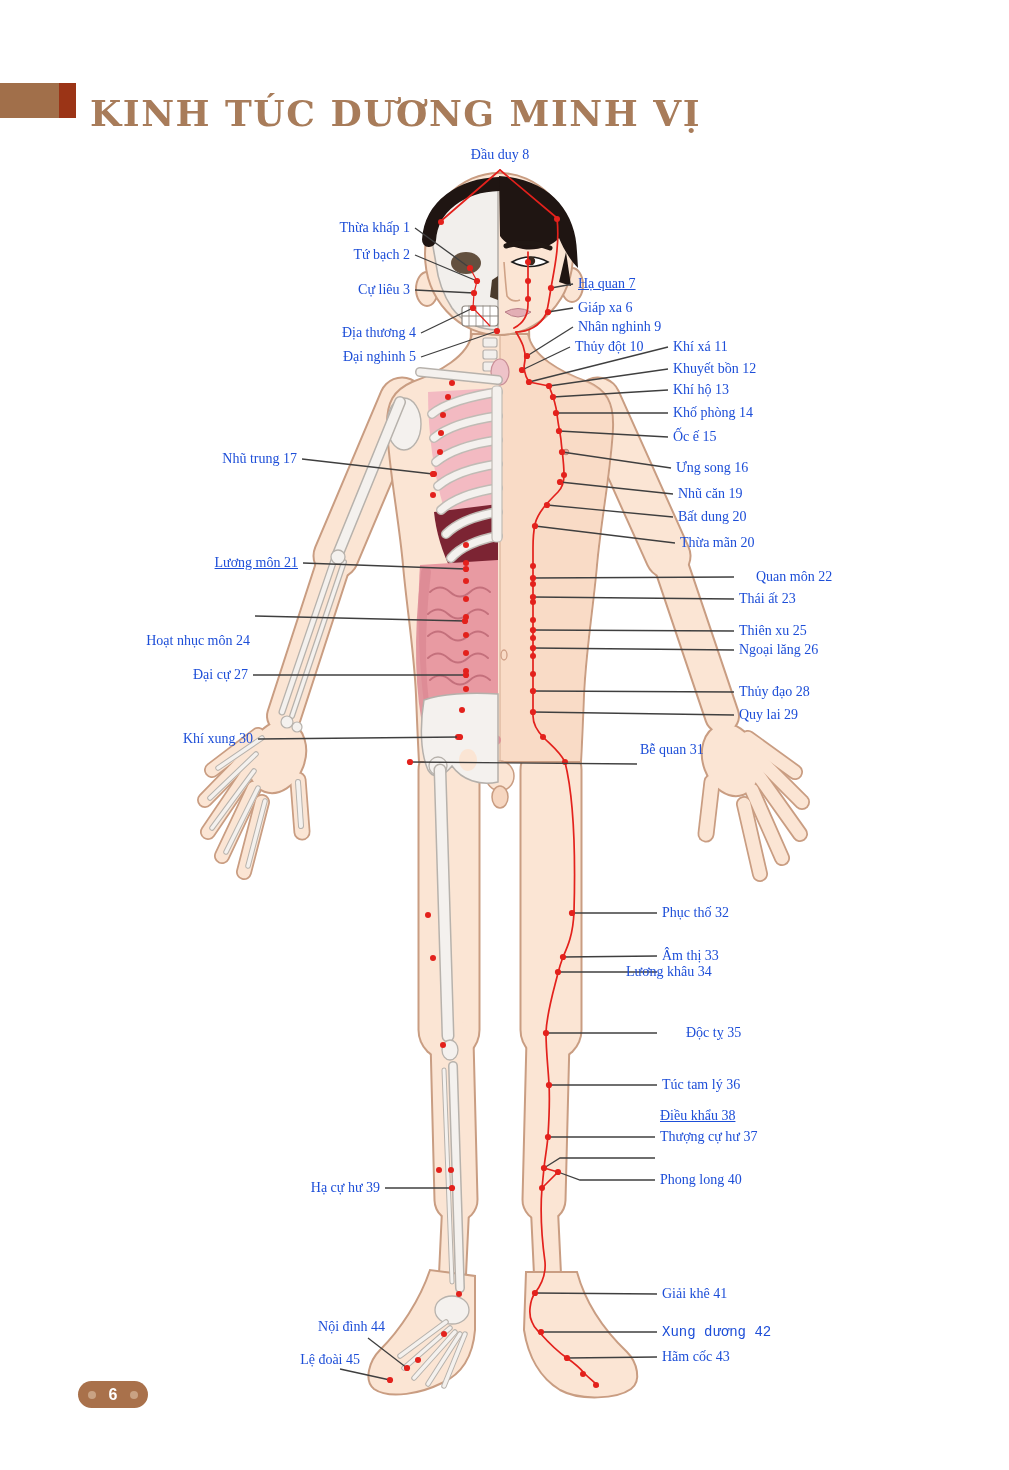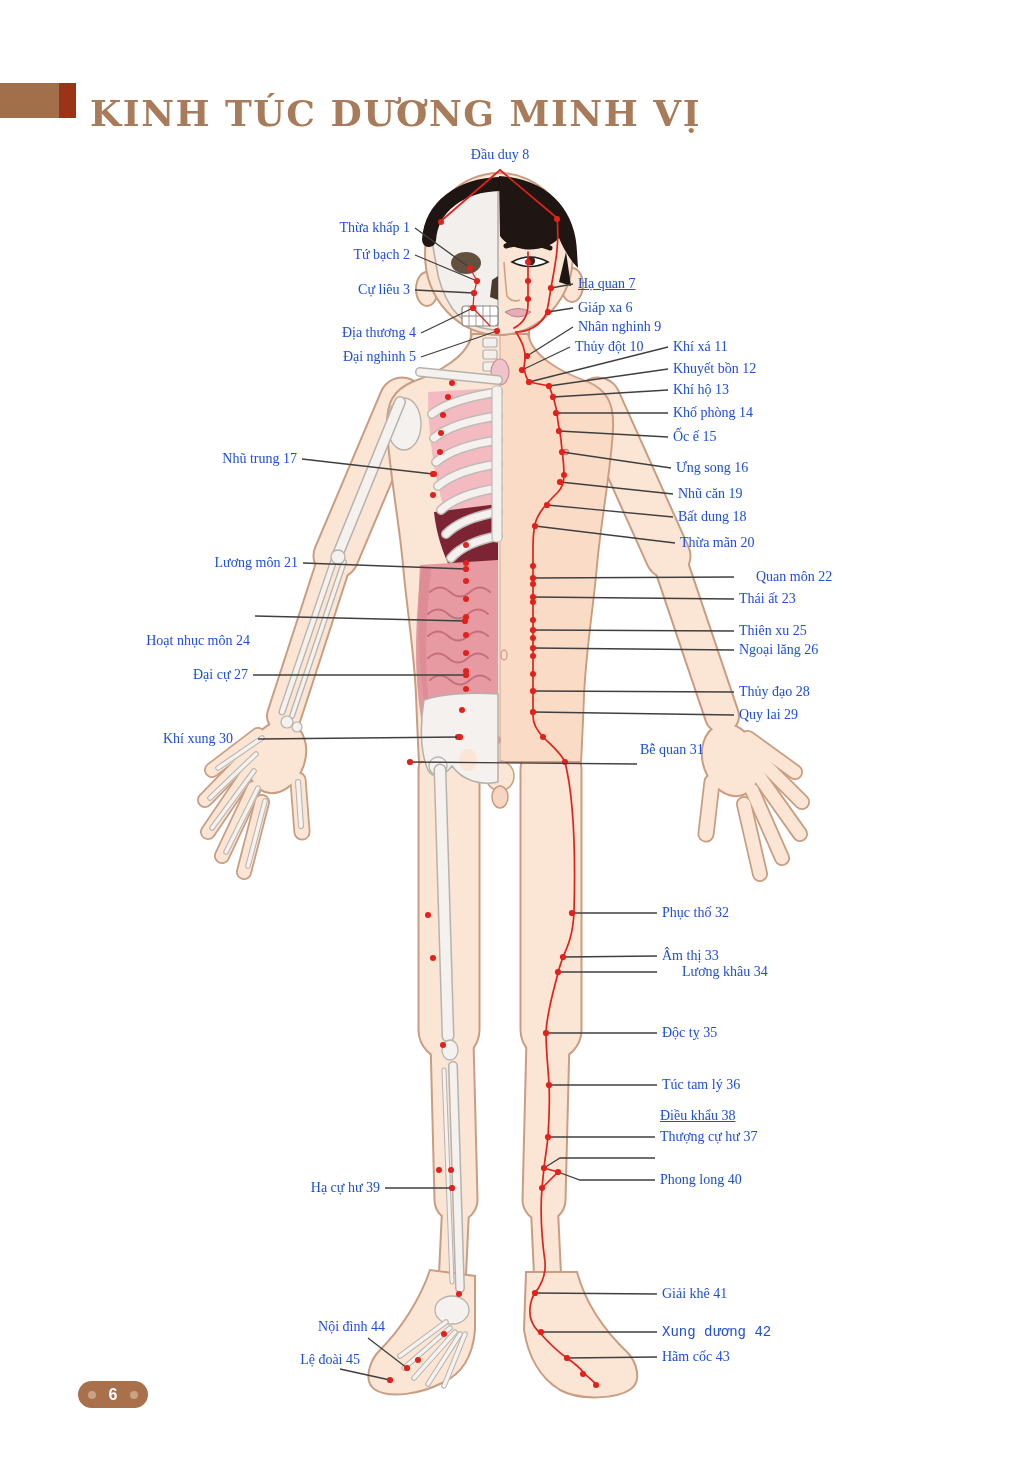--- a/index.html
+++ b/index.html
@@ -406,37 +406,37 @@
       <div class="pt-label" style="top: 327px; left: 578px;">Nhân nghinh 9</div>
       <div class="pt-label" style="top: 347px; left: 575px;">Thủy đột 10</div>
       <div class="pt-label" style="top: 347px; left: 673px;">Khí xá 11</div>
       <div class="pt-label" style="top: 369px; left: 673px;">Khuyết bồn 12</div>
       <div class="pt-label" style="top: 390px; left: 673px;">Khí hộ 13</div>
       <div class="pt-label" style="top: 413px; left: 673px;">Khố phòng 14</div>
       <div class="pt-label" style="top: 437px; left: 673px;">Ốc ế 15</div>
       <div class="pt-label" style="top: 468px; left: 676px;">Ưng song 16</div>
       <div class="pt-label left" style="top: 459px; right: 712px;">Nhũ trung 17</div>
       <div class="pt-label" style="top: 494px; left: 678px;">Nhũ căn 19</div>
-      <div class="pt-label" style="top: 517px; left: 678px;">Bất dung 18</div>
+      <div class="pt-label" style="top: 517px; left: 678px;">Bất dung 20</div>
       <div class="pt-label" style="top: 543px; left: 680px;">Thừa mãn 20</div>
-      <div class="pt-label left" style="top: 563px; right: 711px;">Lương môn 21</div>
+      <div class="pt-label left" style="top: 563px; right: 711px; text-decoration: underline;">Lương môn 21</div>
       <div class="pt-label" style="top: 577px; left: 756px;">Quan môn 22</div>
       <div class="pt-label" style="top: 599px; left: 739px;">Thái ất 23</div>
       <div class="pt-label left" style="top: 616px; right: 759px; margin-top: 25px;">Hoạt nhục môn 24</div>
       <div class="pt-label" style="top: 631px; left: 739px;">Thiên xu 25</div>
       <div class="pt-label" style="top: 650px; left: 739px;">Ngoại lăng 26</div>
       <div class="pt-label left" style="top: 675px; right: 761px;">Đại cự 27</div>
       <div class="pt-label" style="top: 692px; left: 739px;">Thủy đạo 28</div>
       <div class="pt-label" style="top: 715px; left: 739px;">Quy lai 29</div>
-      <div class="pt-label left" style="top: 739px; right: 776px; font-family: Liberation Serif, serif;">Khí xung 30</div>
+      <div class="pt-label left" style="top: 739px; right: 756px; font-family: Liberation Serif, serif;">Khí xung 30</div>
       <div class="pt-label wrap" style="top: 740px; left: 640px; width: 64px;">Bễ quan 31</div>
       <div class="pt-label" style="top: 913px; left: 662px;">Phục thố 32</div>
       <div class="pt-label" style="top: 956px; left: 662px;">Âm thị 33</div>
-      <div class="pt-label" style="top: 972px; left: 682px;">Lương khâu 34</div>
-      <div class="pt-label" style="top: 1033px; left: 662px;">Độc tỵ 35</div>
+      <div class="pt-label" style="top: 972px; left: 626px;">Lương khâu 34</div>
+      <div class="pt-label" style="top: 1033px; left: 686px;">Độc tỵ 35</div>
       <div class="pt-label" style="top: 1085px; left: 662px;">Túc tam lý 36</div>
       <div class="pt-label" style="top: 1137px; left: 660px;">Thượng cự hư 37</div>
       <div class="pt-label" style="top: 1116px; left: 660px; text-decoration: underline;">Điều khẩu 38</div>
       <div class="pt-label left" style="top: 1188px; right: 629px;">Hạ cự hư 39</div>
       <div class="pt-label" style="top: 1180px; left: 660px;">Phong long 40</div>
       <div class="pt-label" style="top: 1294px; left: 662px;">Giải khê 41</div>
       <div class="pt-label" style="top: 1332px; left: 662px; font-family: Liberation Mono, monospace;">Xung dương 42</div>
       <div class="pt-label" style="top: 1357px; left: 662px;">Hãm cốc 43</div>
       <div class="pt-label left" style="top: 1327px; right: 624px;">Nội đình 44</div>
       <div class="pt-label left" style="top: 1360px; right: 649px;">Lệ đoài 45</div>

